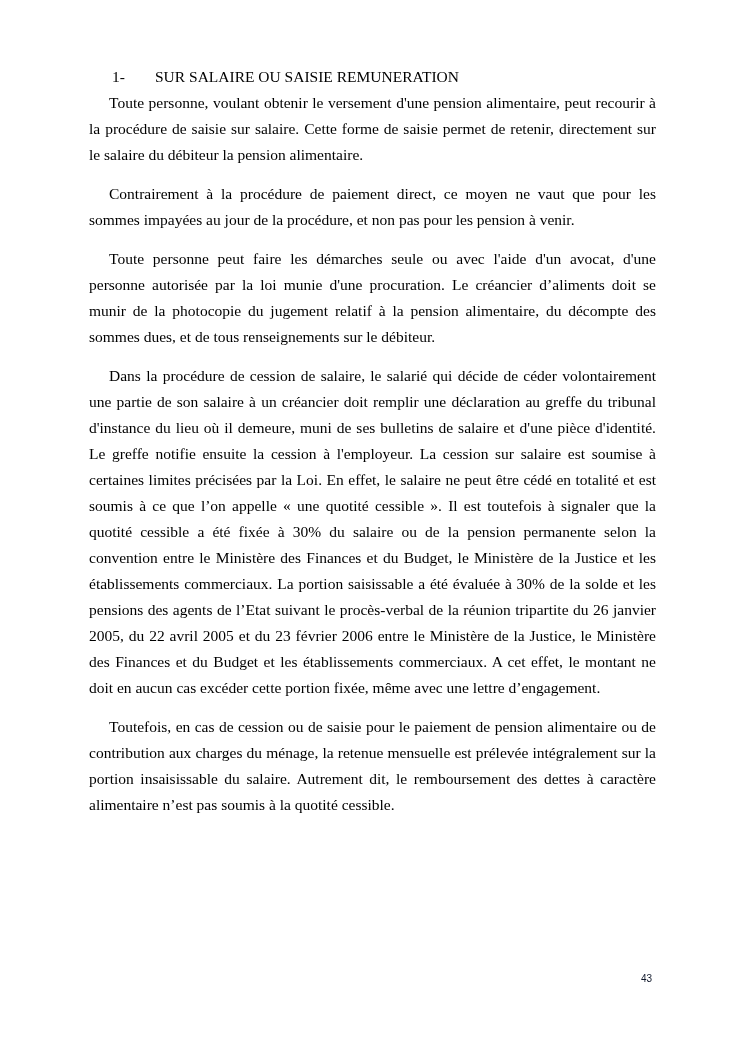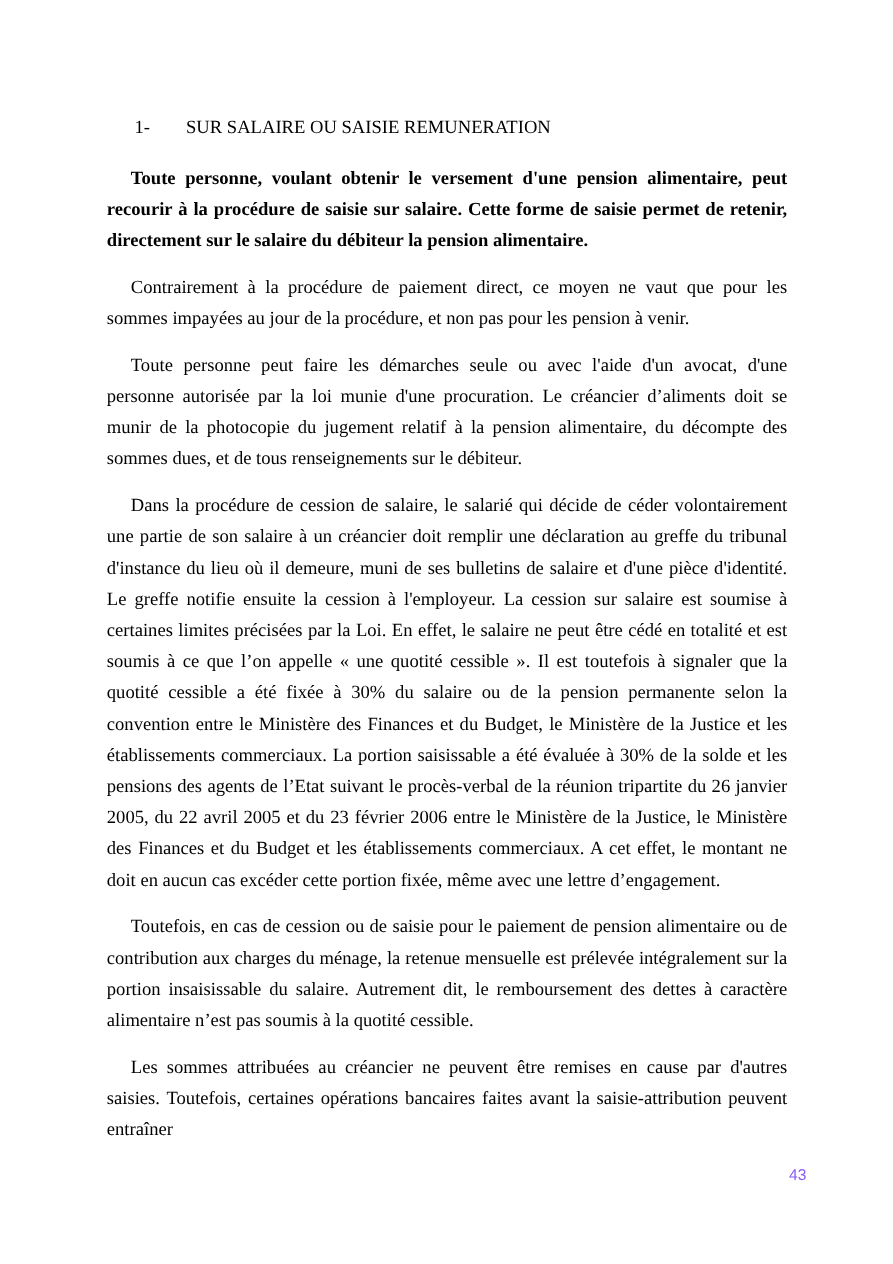--- a/index.html
+++ b/index.html
@@ -16,21 +16,21 @@
       color: #000000;
     }
     .page {
       position: absolute;
       inset: 0;
       background: #ffffff;
     }
     .content {
       position: absolute;
       left: 89px;
-      top: 94px;
+      top: 64px;
       width: 567px;
     }
     .heading {
       font-size: 15.5px;
       font-weight: 400;
       line-height: 26px;
       margin: 13px 0 0 0;
       padding-left: 23px;
       white-space: nowrap;
     }
@@ -42,31 +42,30 @@
       width: 43px;
     }
     .para {
       font-size: 15.5px;
       line-height: 26px;
       text-align: justify;
       text-indent: 20px;
       margin: 13px 0 0 0;
     }
     .heading + .para {
-      margin-top: 16px;
-      font-weight: bold;
+      margin-top: 0;
     }
     .page-number {
       position: absolute;
       top: 971px;
-      right: 72px;
+      right: 92px;
       font-family: "Liberation Sans", sans-serif;
-      font-size: 13px;
+      font-size: 10px;
       line-height: 16px;
-      color: #8b5cf6;
+      color: #0f172a;
     }
   </style>
 </head>
 <body>
 
 <div class="page">
   <div class="content">
 
     <h2 class="heading"><span class="hnum">1-</span><span>SUR SALAIRE OU SAISIE REMUNERATION</span></h2>
 
@@ -74,18 +73,17 @@
 
     <p class="para">Contrairement à la procédure de paiement direct, ce moyen ne vaut que pour les sommes impayées au jour de la procédure, et non pas pour les pension à venir.</p>
 
     <p class="para">Toute personne peut faire les démarches seule ou avec l'aide d'un avocat, d'une personne autorisée par la loi munie d'une procuration. Le créancier d’aliments doit se munir de la photocopie du jugement relatif à la pension alimentaire, du décompte des sommes dues, et de tous renseignements sur le débiteur.</p>
 
     <p class="para">Dans la procédure de cession de salaire, le salarié qui décide de céder volontairement une partie de son salaire à un créancier doit remplir une déclaration au greffe du tribunal d'instance du lieu où il demeure, muni de ses bulletins de salaire et d'une pièce d'identité. Le greffe notifie ensuite la cession à l'employeur. La cession sur salaire est soumise à certaines limites précisées par la Loi. En effet, le salaire ne peut être cédé en totalité et est soumis à ce que l’on appelle « une quotité cessible ». Il est toutefois à signaler que la quotité cessible a été fixée à 30% du salaire ou de la pension permanente selon la convention entre le Ministère des Finances et du Budget, le Ministère de la Justice et les établissements commerciaux. La portion saisissable a été évaluée à 30% de la solde et les pensions des agents de l’Etat suivant le procès-verbal de la réunion tripartite du 26 janvier 2005, du 22 avril 2005 et du 23 février 2006 entre le Ministère de la Justice, le Ministère des Finances et du Budget et les établissements commerciaux. A cet effet, le montant ne doit en aucun cas excéder cette portion fixée, même avec une lettre d’engagement.</p>
 
     <p class="para">Toutefois, en cas de cession ou de saisie pour le paiement de pension alimentaire ou de contribution aux charges du ménage, la retenue mensuelle est prélevée intégralement sur la portion insaisissable du salaire. Autrement dit, le remboursement des dettes à caractère alimentaire n’est pas soumis à la quotité cessible.</p>
 
 
-    <p class="para">Les sommes attribuées au créancier ne peuvent être remises en cause par d'autres saisies. Toutefois, certaines opérations bancaires faites avant la saisie-attribution peuvent entraîner</p>
 
   </div>
 
   <div class="page-number">43</div>
 </div>
 
 </body></html>

